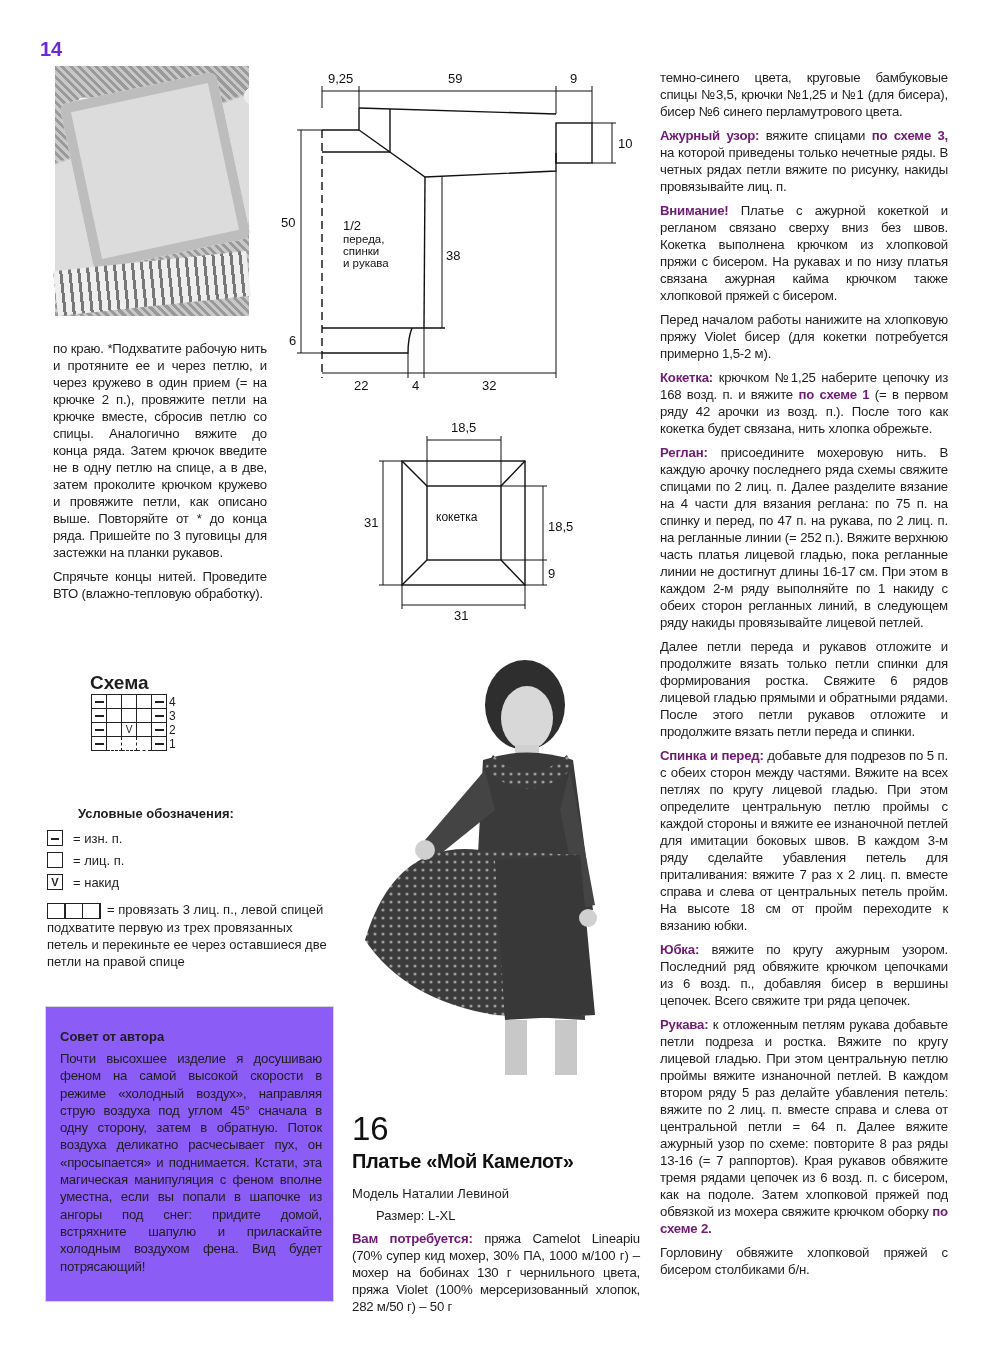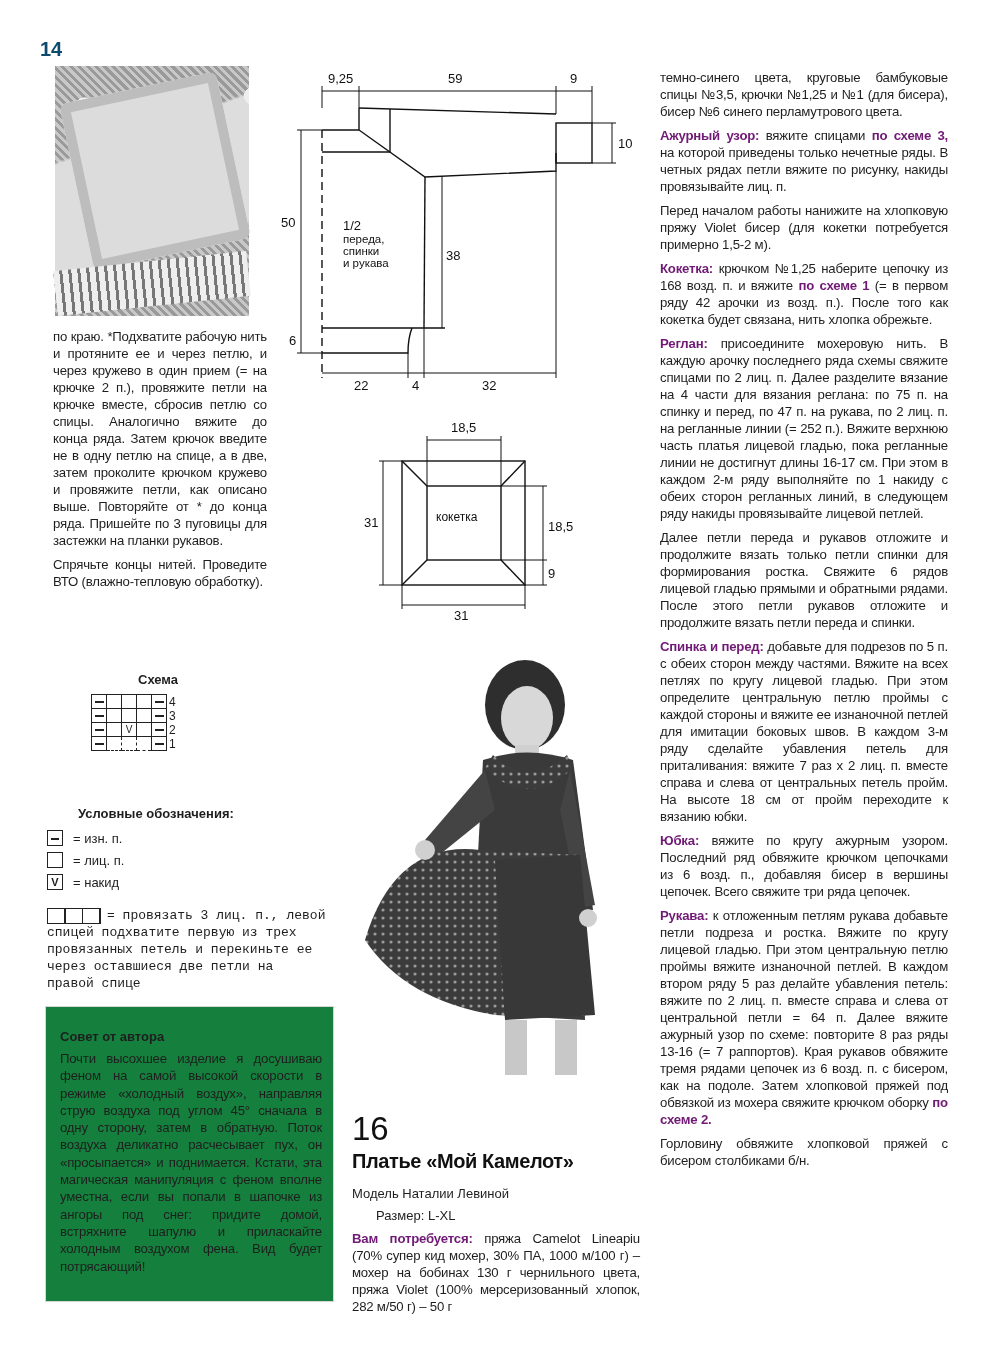--- a/index.html
+++ b/index.html
@@ -3,21 +3,21 @@
 <meta charset="utf-8">
 <style>
   html, body { margin: 0; padding: 0; background: #ffffff; }
   body {
     width: 997px; height: 1365px; position: relative; overflow: hidden;
     font-family: "Liberation Sans Narrow", "Liberation Sans", sans-serif;
     color: #1e1e1e;
   }
   .page-number {
     position: absolute; left: 40px; top: 38px;
-    font-family: "Liberation Sans", sans-serif; font-weight: bold; font-size: 20px; color: #0c4a6e;
+    font-family: "Liberation Sans", sans-serif; font-weight: bold; font-size: 20px; color: #6d28d9;
   }
   .photo-top {
     position: absolute; left: 55px; top: 66px; width: 194px; height: 250px;
     background:
       radial-gradient(ellipse 18px 16px at 200px 30px, #eee 60%, transparent 62%),
       radial-gradient(ellipse 22px 20px at 145px 40px, #f0f0f0 60%, transparent 62%),
       radial-gradient(ellipse 16px 14px at 30px 40px, #f2f2f2 60%, transparent 62%),
       linear-gradient(160deg, transparent 0 30%, #ddd 31% 70%, transparent 71%),
       repeating-linear-gradient(45deg, #9a9a9a 0 3px, #c8c8c8 3px 6px),
       #444;
@@ -30,29 +30,28 @@
   }
   .photo-top .lace {
     position: absolute; left: 0; bottom: 10px; width: 194px; height: 45px;
     background: repeating-linear-gradient(90deg, #eee 0 6px, #777 6px 9px);
     transform: rotate(-6deg);
   }
   .col-text {
     font-size: 13.2px; line-height: 17px; text-align: justify; letter-spacing: -0.2px;
   }
   .col-text p { margin: 0 0 7px 0; }
-  .col-left { position: absolute; left: 53px; top: 328px; width: 214px; }
+  .col-left { position: absolute; left: 53px; top: 340px; width: 214px; }
   .col-right { position: absolute; left: 660px; top: 69px; width: 288px; }
   .col-mid-text { position: absolute; left: 352px; top: 1186px; width: 288px; }
   b { font-weight: bold; color: #701a75; }
 
   .schema-title {
-    position: absolute; left: 90px; top: 672px; font-weight: bold; font-size: 13px;
+    position: absolute; left: 90px; top: 672px; font-weight: bold; font-size: 19px;
     font-family: "Liberation Sans", sans-serif;
-    margin-left: 48px;
   }
   .schema-grid {
     position: absolute; left: 91px; top: 694px; border-collapse: collapse;
   }
   .schema-grid td {
     width: 14px; height: 13px; border: 1.5px solid #222; padding: 0; text-align: center;
     font-size: 10px; line-height: 12px; font-family: "Liberation Sans", sans-serif;
   }
   .schema-grid td.rn { border: none; width: 12px; text-align: left; padding-left: 2px; font-size: 12px; }
   .schema-grid td.dash::after { content: ""; display: block; width: 9px; height: 2px; background: #222; margin: 0 auto; }
@@ -65,25 +64,25 @@
   .legend { position: absolute; left: 47px; top: 827px; width: 280px; font-size: 13px; line-height: 17px; }
   .legend .row { display: flex; align-items: center; height: 22px; }
   .legend .sym {
     display: inline-block; width: 14px; height: 14px; border: 1.5px solid #222; margin-right: 10px;
     text-align: center; font-size: 11px; line-height: 14px; font-family: "Liberation Sans", sans-serif; font-weight: bold;
     position: relative;
   }
   .legend .sym.dash::after { content: ""; position: absolute; left: 3px; top: 7px; width: 8px; height: 2px; background: #222; }
   .legend .sym.wide { width: 52px; border-style: solid; background:
       repeating-linear-gradient(90deg, transparent 0 16px, #222 16px 17.5px); }
-  .legend .long { margin-top: 14px; font-family: Liberation Mono, monospace; }
+  .legend .long { margin-top: 8px; }
 
   .tip-box {
     position: absolute; left: 45px; top: 1006px; width: 287px; height: 294px;
-    background: #15803d; border: 1px solid #d6d6d6;
+    background: #8b5cf6; border: 1px solid #d6d6d6;
   }
   .tip-box .tip-title {
     position: absolute; left: 14px; top: 22px; font-weight: bold; font-size: 13px;
     font-family: "Liberation Sans", sans-serif;
   }
   .tip-box .tip-body {
     position: absolute; left: 14px; top: 43px; width: 262px;
     font-size: 13.2px; line-height: 17.3px; text-align: justify; letter-spacing: -0.2px;
   }
 
@@ -291,20 +290,21 @@
 <div class="pattern-title">Платье «Мой Камелот»</div>
 <div class="meta-line meta-author">Модель Наталии Левиной</div>
 <div class="meta-line meta-size"><span>Размер:</span> <span>L-XL</span></div>
 <div class="col-text col-mid-text req">
   <b>Вам потребуется:</b> <span>пряжа Camelot Lineapiu (70% супер кид мохер, 30% ПА, 1000 м/100 г) – мохер на бобинах 130 г чернильного цвета, пряжа Violet (100% мерсеризованный хлопок, 282 м/50 г) – 50 г</span>
 </div>
 
 <div class="col-text col-right">
   <p>темно-синего цвета, круговые бамбуковые спицы №3,5, крючки №1,25 и №1 (для бисера), бисер №6 синего перламутрового цвета.</p>
   <p><b>Ажурный узор:</b> <span>вяжите спицами</span> <b>по схеме 3,</b> <span>на которой приведены только нечетные ряды. В четных рядах петли вяжите по рисунку, накиды провязывайте лиц. п.</span></p>
+  <p><b>Внимание!</b> <span>Платье с ажурной кокеткой и регланом связано сверху вниз без швов. Кокетка выполнена крючком из хлопковой пряжи с бисером. На рукавах и по низу платья связана ажурная кайма крючком также хлопковой пряжей с бисером.</span></p>
   <p><span>Перед началом работы нанижите на хлопковую пряжу Violet бисер (для кокетки потребуется примерно 1,5-2 м).</span></p>
   <p><b>Кокетка:</b> <span>крючком №1,25 наберите цепочку из 168 возд. п. и вяжите</span> <b>по схеме 1</b> <span>(= в первом ряду 42 арочки из возд. п.). После того как кокетка будет связана, нить хлопка обрежьте.</span></p>
   <p><b>Реглан:</b> <span>присоедините мохеровую нить. В каждую арочку последнего ряда схемы свяжите спицами по 2 лиц. п. Далее разделите вязание на 4 части для вязания реглана: по 75 п. на спинку и перед, по 47 п. на рукава, по 2 лиц. п. на регланные линии (= 252 п.). Вяжите верхнюю часть платья лицевой гладью, пока регланные линии не достигнут длины 16-17 см. При этом в каждом 2-м ряду выполняйте по 1 накиду с обеих сторон регланных линий, в следующем ряду накиды провязывайте лицевой петлей.</span></p>
   <p><span>Далее петли переда и рукавов отложите и продолжите вязать только петли спинки для формирования ростка. Свяжите 6 рядов лицевой гладью прямыми и обратными рядами. После этого петли рукавов отложите и продолжите вязать петли переда и спинки.</span></p>
   <p><b>Спинка и перед:</b> <span>добавьте для подрезов по 5 п. с обеих сторон между частями. Вяжите на всех петлях по кругу лицевой гладью. При этом определите центральную петлю проймы с каждой стороны и вяжите ее изнаночной петлей для имитации боковых швов. В каждом 3-м ряду сделайте убавления петель для приталивания: вяжите 7 раз x 2 лиц. п. вместе справа и слева от центральных петель пройм. На высоте 18 см от пройм переходите к вязанию юбки.</span></p>
   <p><b>Юбка:</b> <span>вяжите по кругу ажурным узором. Последний ряд обвяжите крючком цепочками из 6 возд. п., добавляя бисер в вершины цепочек. Всего свяжите три ряда цепочек.</span></p>
   <p><b>Рукава:</b> <span>к отложенным петлям рукава добавьте петли подреза и ростка. Вяжите по кругу лицевой гладью. При этом центральную петлю проймы вяжите изнаночной петлей. В каждом втором ряду 5 раз делайте убавления петель: вяжите по 2 лиц. п. вместе справа и слева от центральной петли = 64 п. Далее вяжите ажурный узор по схеме: повторите 8 раз ряды 13-16 (= 7 раппортов). Края рукавов обвяжите тремя рядами цепочек из 6 возд. п. с бисером, как на подоле. Затем хлопковой пряжей под обвязкой из мохера свяжите крючком оборку</span> <b>по схеме 2.</b></p>
   <p><span>Горловину обвяжите хлопковой пряжей с бисером столбиками б/н.</span></p>
 </div>
 

